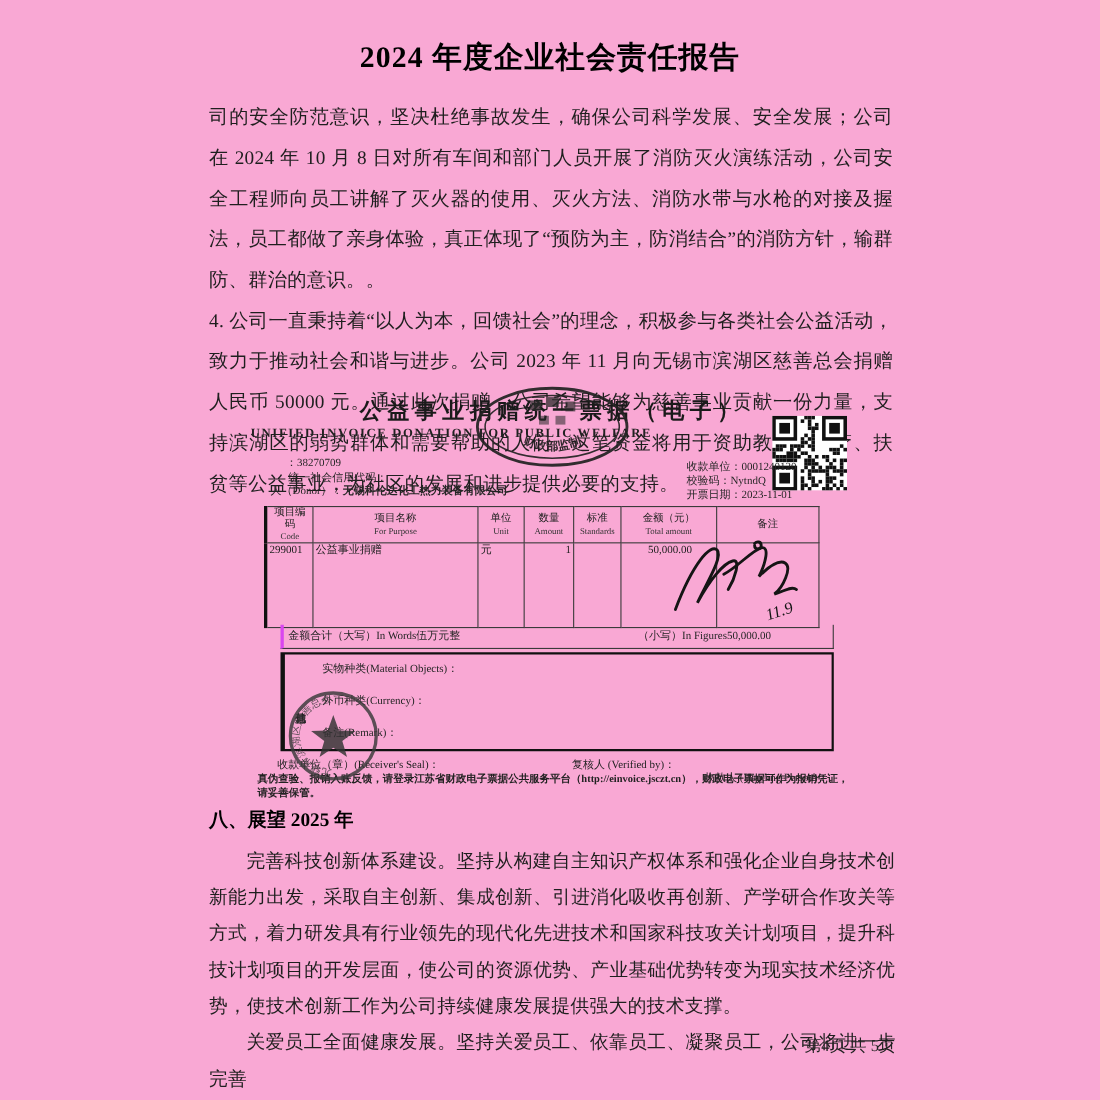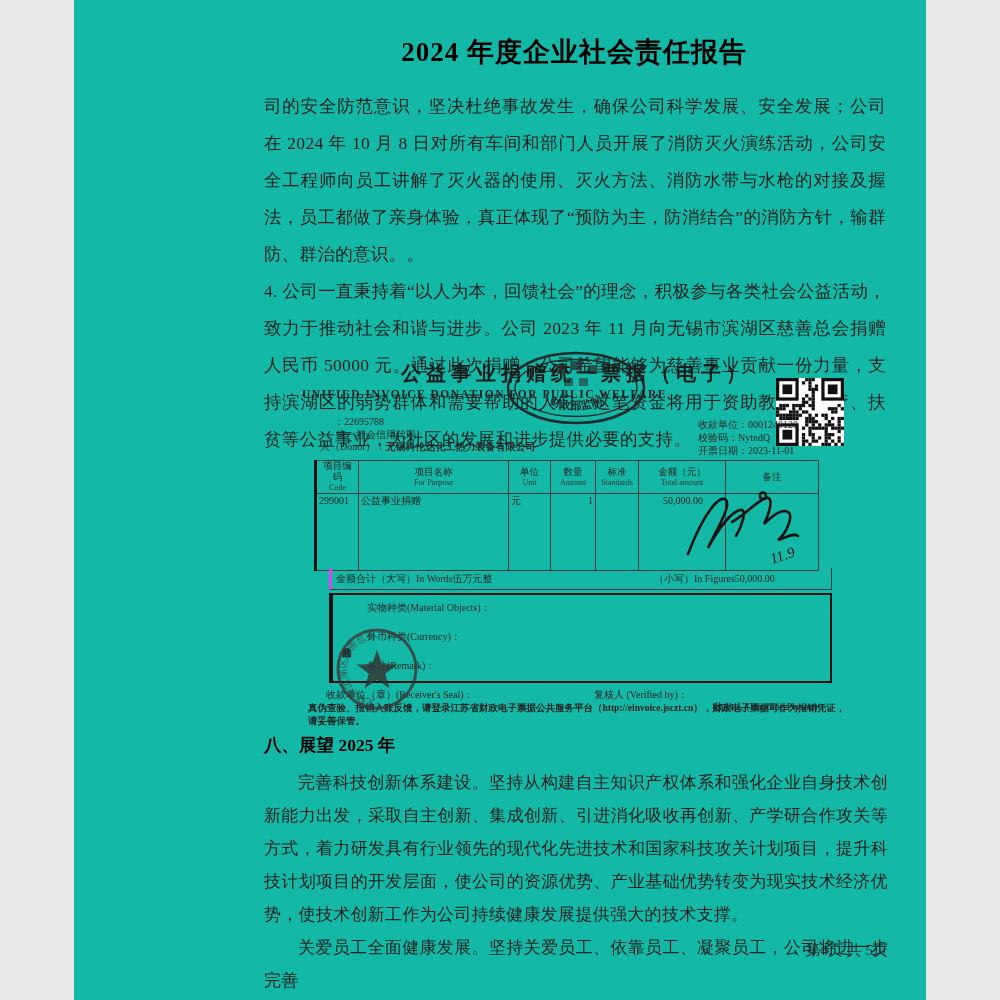--- a/index.html
+++ b/index.html
@@ -1,17 +1,17 @@
 <!DOCTYPE html>
 <html><head>
 <meta charset="utf-8">
 <style>
   html,body{margin:0;padding:0;background:#e8e8e8;}
   .page{
-    position:relative;width:852px;height:1000px;background:#14b8a6;
+    position:relative;width:1000px;height:1000px;background:#f9a8d4;
     margin:0 auto;overflow:hidden;
     font-family:"Liberation Serif","DejaVu Serif",serif;color:#1b1b1b;
   }
   .doc-title{
     position:absolute;top:34px;left:0;width:1000px;text-align:center;
     font-size:27px;font-weight:bold;letter-spacing:1px;margin:0;color:#000;
   }
   .flow-top{position:absolute;top:88px;left:190px;width:622px;}
   .flow-bottom{position:absolute;top:730px;left:190px;width:624px;}
   .para{
@@ -255,21 +255,21 @@
           <rect x="30" y="60" width="3" height="3"></rect>
           <rect x="42" y="60" width="3" height="3"></rect>
           <rect x="45" y="60" width="3" height="3"></rect>
           <rect x="48" y="60" width="3" height="3"></rect>
           <rect x="54" y="60" width="3" height="3"></rect>
           <rect x="60" y="60" width="3" height="3"></rect>
         </g>
     </svg>
 
     <div class="inv-left-info">
-      <div class="l1">：22695788</div>
+      <div class="l1">：38270709</div>
       <div class="l2">、统一社会信用代码：</div>
       <div><span>人（Donor）：</span><span class="donor">无锡科伦达化工热力装备有限公司</span></div>
     </div>
 
     <div class="inv-right-info">
       <div><span>收款单位：</span><span>0001240120</span></div>
       <div><span>校验码：</span><span>NytndQ</span></div>
       <div><span>开票日期：</span><span>2023-11-01</span></div>
     </div>
 

